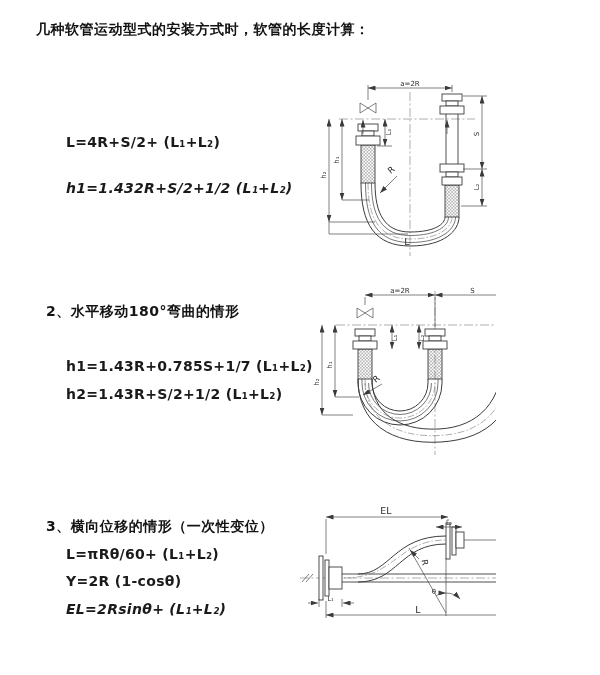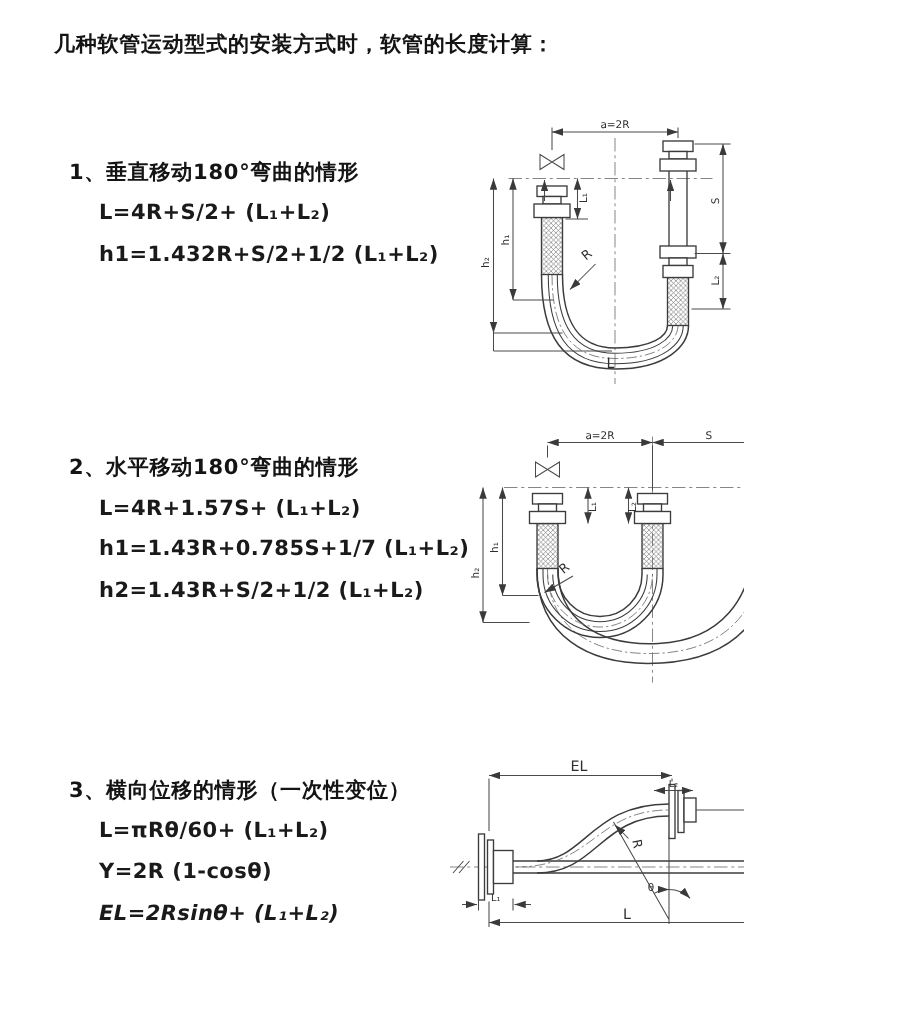--- a/index.html
+++ b/index.html
@@ -21,26 +21,24 @@
   .dimtxt{font-size:7px;fill:#2e2e2e;font-family:"DejaVu Sans","Liberation Sans",sans-serif;}
   .big{font-size:9.5px;}
 </style>
 </head>
 <body>
 
 <div class="page">
 
   <div class="title">几种软管运动型式的安装方式时，软管的长度计算：</div>
 
-  <div class="sec-heading" style="top:106px;">1、垂直移动180°弯曲的情形</div>
   <div class="formula" style="top:134px;">L=4R+S/2+ (L₁+L₂)</div>
-  <div class="formula" style="top:162px;">h1=1.432R+S/2+1/2 (L₁+L₂)</div>
+  <div class="formula" style="top:180px;font-style:italic;">h1=1.432R+S/2+1/2 (L₁+L₂)</div>
 
   <div class="sec-heading" style="top:303px;">2、水平移动180°弯曲的情形</div>
-  <div class="formula" style="top:331px;">L=4R+1.57S+ (L₁+L₂)</div>
   <div class="formula" style="top:358px;">h1=1.43R+0.785S+1/7 (L₁+L₂)</div>
   <div class="formula" style="top:386px;">h2=1.43R+S/2+1/2 (L₁+L₂)</div>
 
   <div class="sec-heading" style="top:518px;">3、横向位移的情形（一次性变位）</div>
   <div class="formula" style="top:546px;">L=πRθ/60+ (L₁+L₂)</div>
   <div class="formula" style="top:573px;text-align:right;">Y=2R (1-cosθ)</div>
   <div class="formula" style="top:601px;font-style:italic;">EL=2Rsinθ+ (L₁+L₂)</div>
 
   <svg class="diag" style="left:313px;top:72px;" width="272" height="188" viewBox="0 0 272 188">
     <defs>

